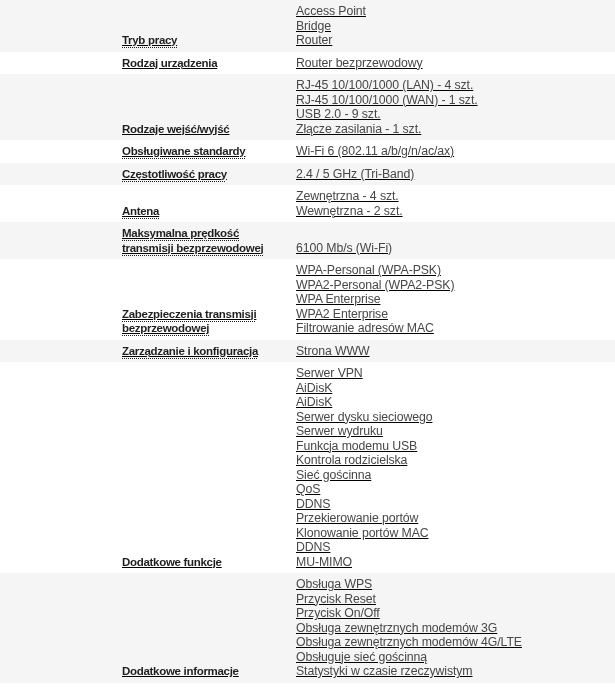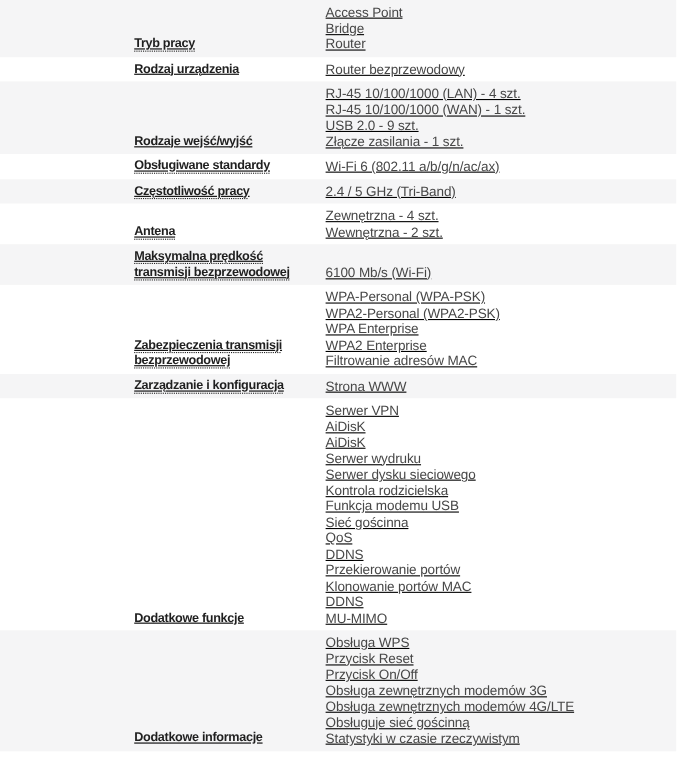--- a/index.html
+++ b/index.html
@@ -122,24 +122,24 @@
       <div class="spec-values">
         <div class="spec-value-line">Strona WWW</div>
       </div>
     </div>
     <div class="spec-row">
       <div class="spec-label">Dodatkowe funkcje</div>
       <div class="spec-values">
         <div class="spec-value-line">Serwer VPN</div>
         <div class="spec-value-line">AiDisK</div>
         <div class="spec-value-line">AiDisK</div>
+        <div class="spec-value-line">Serwer dysku sieciowego</div>
         <div class="spec-value-line">Serwer wydruku</div>
-        <div class="spec-value-line">Serwer dysku sieciowego</div>
+        <div class="spec-value-line">Funkcja modemu USB</div>
         <div class="spec-value-line">Kontrola rodzicielska</div>
-        <div class="spec-value-line">Funkcja modemu USB</div>
         <div class="spec-value-line">Sieć gościnna</div>
         <div class="spec-value-line">QoS</div>
         <div class="spec-value-line">DDNS</div>
         <div class="spec-value-line">Przekierowanie portów</div>
         <div class="spec-value-line">Klonowanie portów MAC</div>
         <div class="spec-value-line">DDNS</div>
         <div class="spec-value-line">MU-MIMO</div>
       </div>
     </div>
     <div class="spec-row alt">

